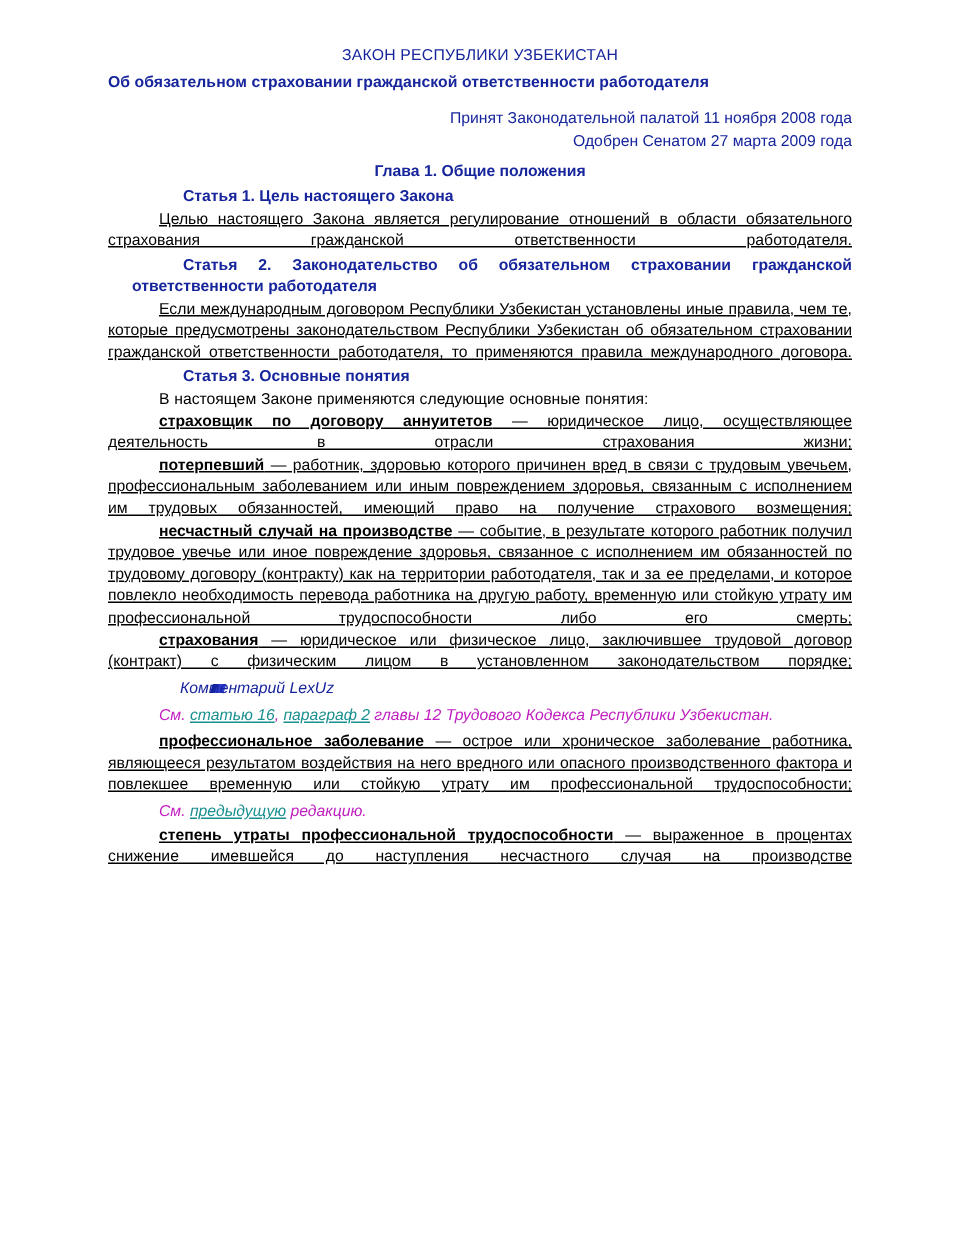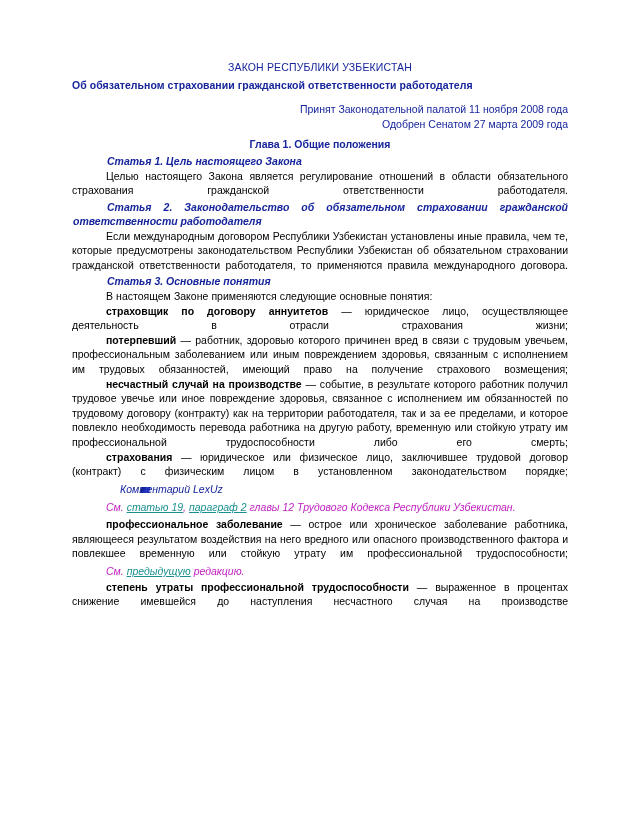--- a/index.html
+++ b/index.html
@@ -11,21 +11,21 @@
     width: 640px;
     height: 828px;
     font-family: "Liberation Sans", sans-serif;
     color: #000000;
     overflow: hidden;
   }
   #doc {
     width: 640px;
     height: 776px;
     box-sizing: border-box;
-    padding: 60px 72px 0 72px;
+    padding: 30px 72px 0 72px;
     background: #ffffff;
   }
   .title-main {
     text-align: center;
     font-size: 10.5px;
     color: #16259b;
     line-height: 15px;
     letter-spacing: 0.15px;
     margin: 0;
   }
@@ -50,38 +50,38 @@
     font-weight: bold;
     color: #16259b;
     line-height: 16px;
     margin: 4px 0 0 0;
   }
   .article-head {
     font-size: 10.5px;
     font-weight: bold;
     color: #16259b;
     line-height: 14.5px;
-    margin: 2px 0 0 1px;
+    margin: 2px 0 0 16px;
     text-align: justify;
     text-indent: 34px;
     text-align-last: left;
-    font-style: italic;
   }
   p.body {
     font-size: 10.5px;
     color: #000000;
     line-height: 14.6px;
     margin: 0;
     text-align: justify;
     text-indent: 34px;
     text-align-last: left;
     word-spacing: 0.2px;
   }
   p.body.justify-all {
     text-align-last: justify;
+    text-decoration: underline;
   }
   .term {
     font-weight: bold;
   }
   .comment-block {
     margin: 3px 0 0 0;
   }
   .comment-head {
     font-size: 10.5px;
     font-style: italic;
@@ -144,21 +144,21 @@
 
   <p class="body justify-all"><span class="term">несчастный случай на производстве</span><span> — событие, в результате которого работник получил трудовое увечье или иное повреждение здоровья, связанное с исполнением им обязанностей по трудовому договору (контракту) как на территории работодателя, так и за ее пределами, и которое повлекло необходимость перевода работника на другую работу, временную или стойкую утрату им профессиональной трудоспособности либо его смерть;</span></p>
 
   <p class="body justify-all"><span class="term">страхования</span><span> — юридическое или физическое лицо, заключившее трудовой договор (контракт) с физическим лицом в установленном законодательством порядке;</span></p>
 
   <div class="comment-block">
     <div class="comment-head"><span class="cmt-icon"><svg width="11" height="8" viewBox="0 0 11 8" xmlns="http://www.w3.org/2000/svg">
             <polygon points="0,7 2,1 11,1 9,7" fill="#2f3fd0"></polygon>
             <polygon points="0,7 2,1 5,1 3,7" fill="#1422a0"></polygon>
           </svg></span><span>Комментарий LexUz</span></div>
-    <p class="comment-text"><span>См. </span><span class="lnk">статью  19</span><span>, </span><span class="lnk">параграф  2</span><span> главы  12  Трудового  Кодекса  Республики Узбекистан.</span></p>
+    <p class="comment-text"><span>См. </span><span class="lnk">статью  16</span><span>, </span><span class="lnk">параграф  2</span><span> главы  12  Трудового  Кодекса  Республики Узбекистан.</span></p>
   </div>
 
   <div class="gap-sm"></div>
 
 
   <p class="body justify-all"><span class="term">профессиональное заболевание</span><span> — острое или хроническое заболевание работника, являющееся результатом воздействия на него вредного или опасного производственного фактора и повлекшее временную или стойкую утрату им профессиональной трудоспособности;</span></p>
 
   <p class="comment-text"><span>См. </span><span class="lnk">предыдущую</span><span> редакцию.</span></p>
 
   <div class="gap-xs"></div>

